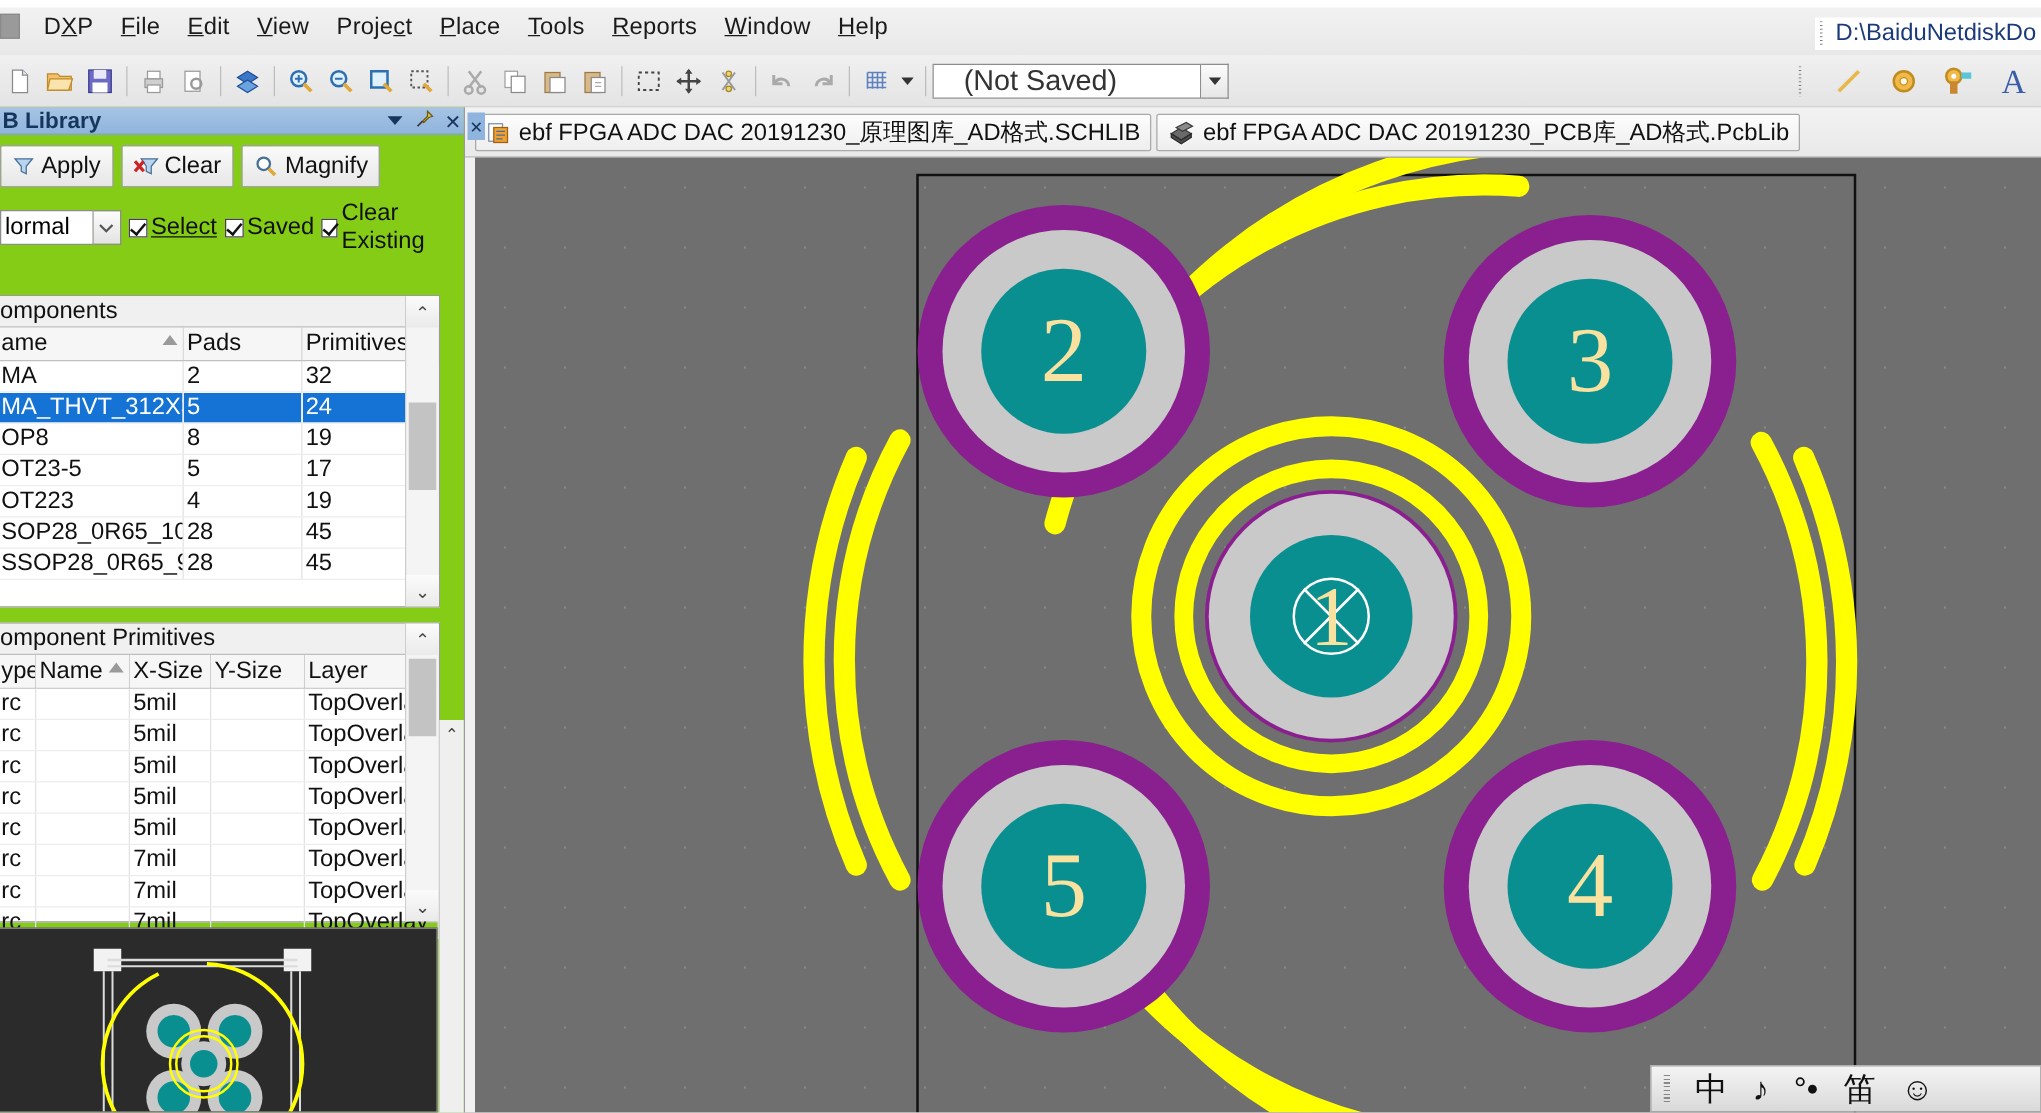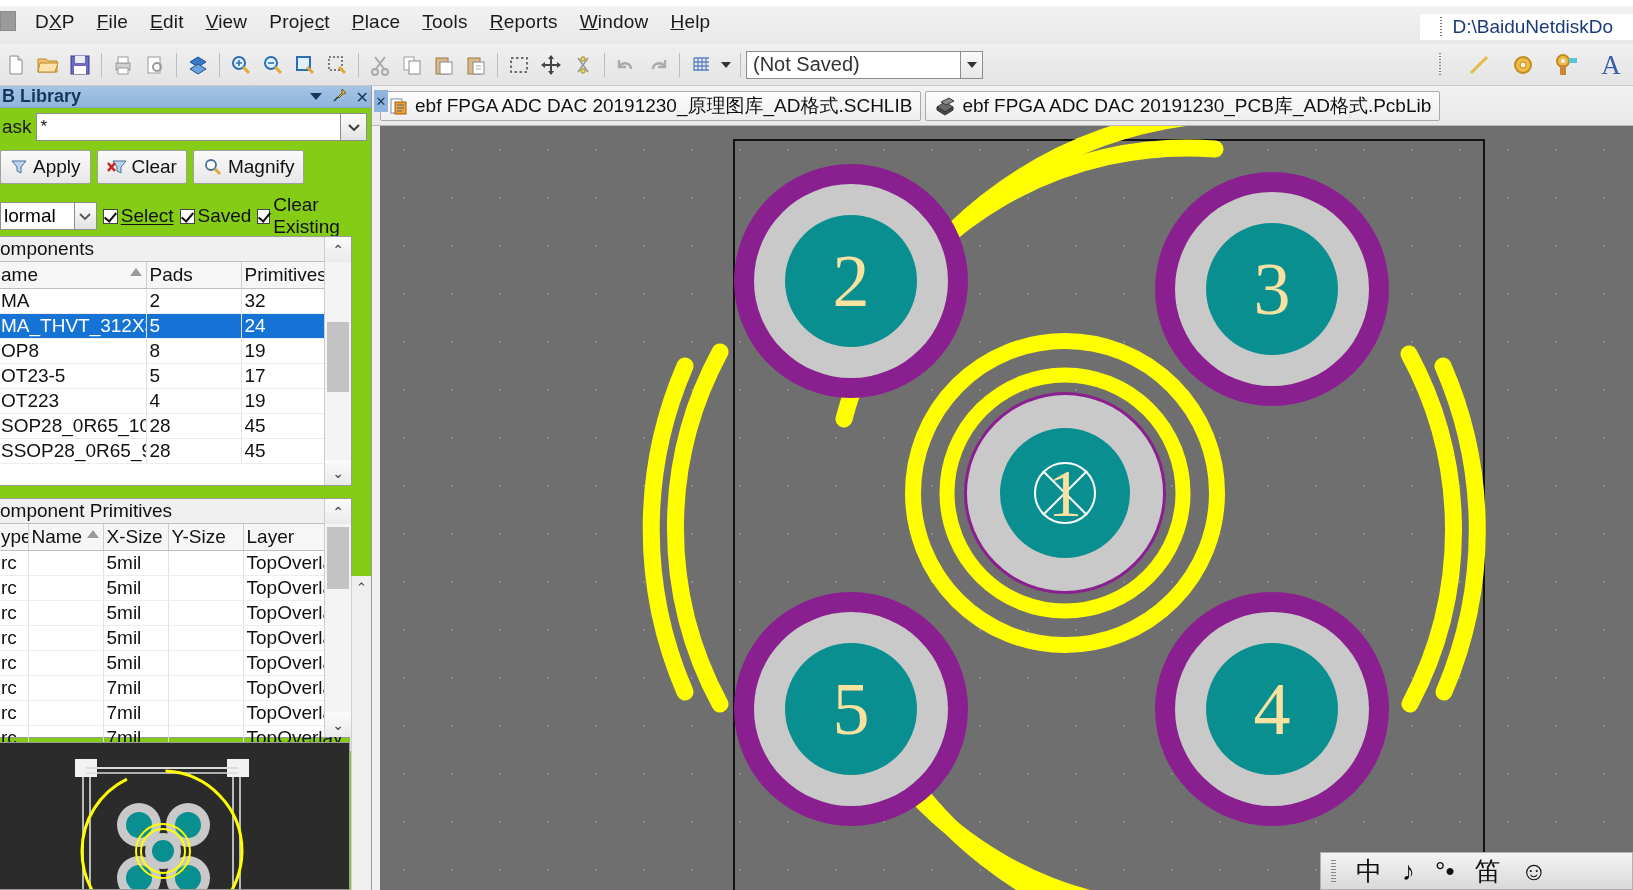--- a/index.html
+++ b/index.html
@@ -13,35 +13,35 @@
     background:linear-gradient(#f3f3f3,#e8e8e8); }
   .menubar .strip-top{ position:absolute; left:0; top:0; width:1633px; height:6px;
     background:#ffffff; }
   .sys-box{ position:absolute; left:0; top:11px; width:16px; height:20px;
     background:#9a9a9a; border:1px solid #8a8a8a; }
   .menu-items{ position:absolute; left:24px; top:8px; display:flex; gap:0px; }
   .menu-items .mi{ padding:3px 11px; font-size:19px; color:#1a1a1a; white-space:nowrap;
     letter-spacing:.2px; }
   .menu-items .mi u{ text-decoration:underline; }
   .pathbox{ position:absolute; right:0px; top:14px; height:26px; background:#fff;
-    display:flex; align-items:center; padding:0 20px; font-size:19px; color:#1a3a7a;
+    display:flex; align-items:center; padding:0 4px; font-size:19px; color:#1a3a7a;
     white-space:nowrap; }
   .grip{ width:6px; height:20px; margin-right:6px;
     background-image:repeating-linear-gradient(#777 0 1px, transparent 1px 3px);
     background-size:2px 3px; background-repeat:repeat-y; }
 
   
   .toolbar{ position:absolute; left:0; top:44px; width:1633px; height:42px;
     background:linear-gradient(#f0f0f0,#e4e4e4); border-bottom:1px solid #c9c9c9;
     display:flex; align-items:center; }
   .tbtn{ width:30px; height:30px; margin:0 1px; display:flex; align-items:center;
     justify-content:center; border-radius:3px; }
   .tsep{ width:1px; height:24px; background:#bdbdbd; margin:0 5px; }
   .notsaved{ height:28px; width:215px; background:#fff; border:1px solid #8d8d8d;
-    display:flex; align-items:center; font-size:20px; color:#333; padding-left:6px; }
+    display:flex; align-items:center; font-size:23px; color:#333; padding-left:24px; }
   .notsaved-arrow{ position:relative; width:22px; height:28px; border:1px solid #8d8d8d;
     border-left:none; background:linear-gradient(#fbfbfb,#e6e6e6);
     display:flex; align-items:center; justify-content:center; }
   .rtools{ position:absolute; right:6px; top:6px; display:flex; align-items:center; gap:12px; }
 
   
   .panel{ position:absolute; left:0; top:86px; width:372px; height:804px;
     background:#84cc16; border-right:1px solid #9a9a9a; }
   .panel-title{ position:relative; height:22px;
     background:linear-gradient(#a7c4e4,#8fb4dd); border-bottom:1px solid #7fa4cf;
@@ -343,29 +343,20 @@
         <span>
           <svg width="16" height="16" viewBox="0 0 16 16">
               <path d="M10 2l4 4-3 1-4 4-1-1 4-4z" fill="#e8c24a" stroke="#6a5a10"></path>
               <path d="M6 10l-4 4" stroke="#333" stroke-width="1.4"></path>
             </svg>
         </span>
         <span>✕</span>
       </div>
     </div>
 
-    <div class="maskrow">
-      <span class="lbl">ask</span>
-      <div class="maskinput" title="*">*</div>
-      <div class="combo-arrow">
-        <svg width="12" height="9" viewBox="0 0 12 9">
-            <path d="M1 2l5 5 5-5" fill="none" stroke="#333" stroke-width="1.8"></path>
-          </svg>
-      </div>
-    </div>
 
     <div class="btnrow">
       <div class="pbtn">
         <svg width="18" height="18" viewBox="0 0 18 18">
             <path d="M2 3h14l-5 6v6l-4-2V9z" fill="#b8d4ee" stroke="#4a6f96"></path>
           </svg>
         <span>Apply</span>
       </div>
       <div class="pbtn">
         <svg width="20" height="18" viewBox="0 0 20 18">

